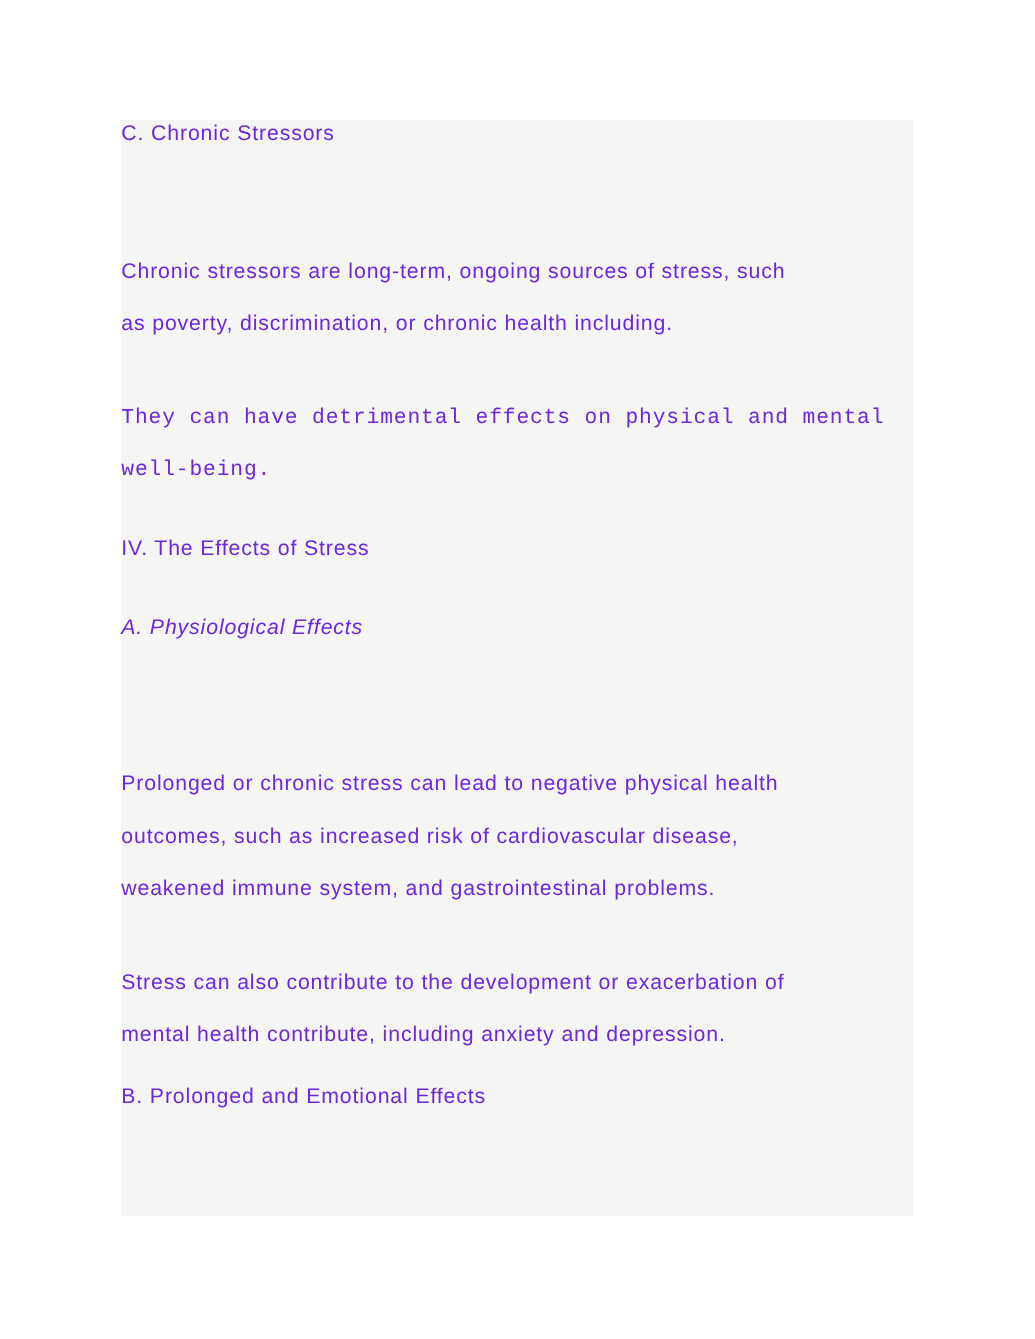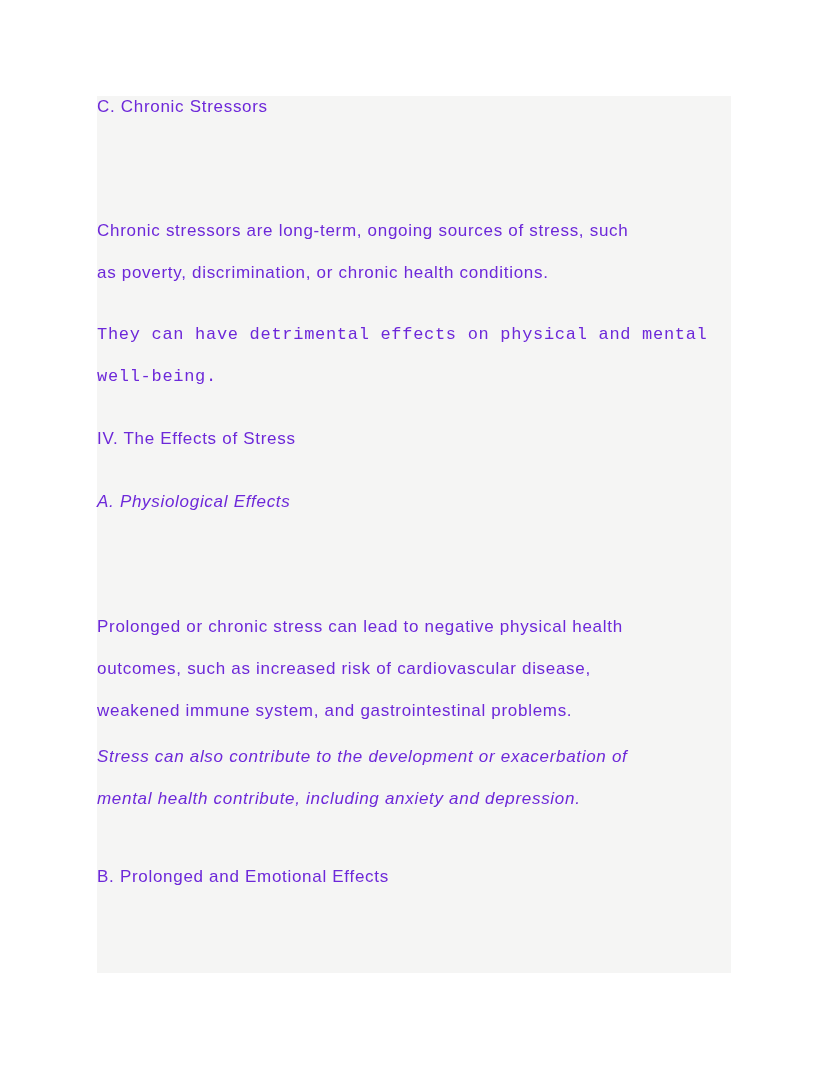--- a/index.html
+++ b/index.html
@@ -32,41 +32,41 @@
     font-family: "Liberation Sans", sans-serif;
     font-size: 17px;
     font-weight: 400;
     line-height: 42px;
     letter-spacing: 0.7px;
     color: #6d28d9;
   }
   .line { display: block; }
   
   .b0 { top: -10px; }
-  .b1 { top: 114px; }
+  .b1 { top: 100px; }
   .b2 { top: 218px; font-family: Liberation Mono, monospace; }
   .b3 { top: 322px; }
   .b4 { top: 385px; font-style: italic; }
   .b5 { top: 510px; }
-  .b6 { top: 640px; font-style: italic; }
+  .b6 { top: 669px; }
   .b7 { top: 760px; }
 </style>
 </head>
 <body>
 
 <div class="canvas">
   <div class="page">
 
     <div class="block b0">
       <span class="line">C. Chronic Stressors</span>
     </div>
 
     <div class="block b1">
       <span class="line">Chronic stressors are long-term, ongoing sources of stress, such</span>
-      <span class="line">as poverty, discrimination, or chronic health conditions.</span>
+      <span class="line">as poverty, discrimination, or chronic health including.</span>
     </div>
 
     <div class="block b2">
       <span class="line">They can have detrimental effects on physical and mental</span>
       <span class="line">well-being.</span>
     </div>
 
     <div class="block b3">
       <span class="line">IV. The Effects of Stress</span>
     </div>

